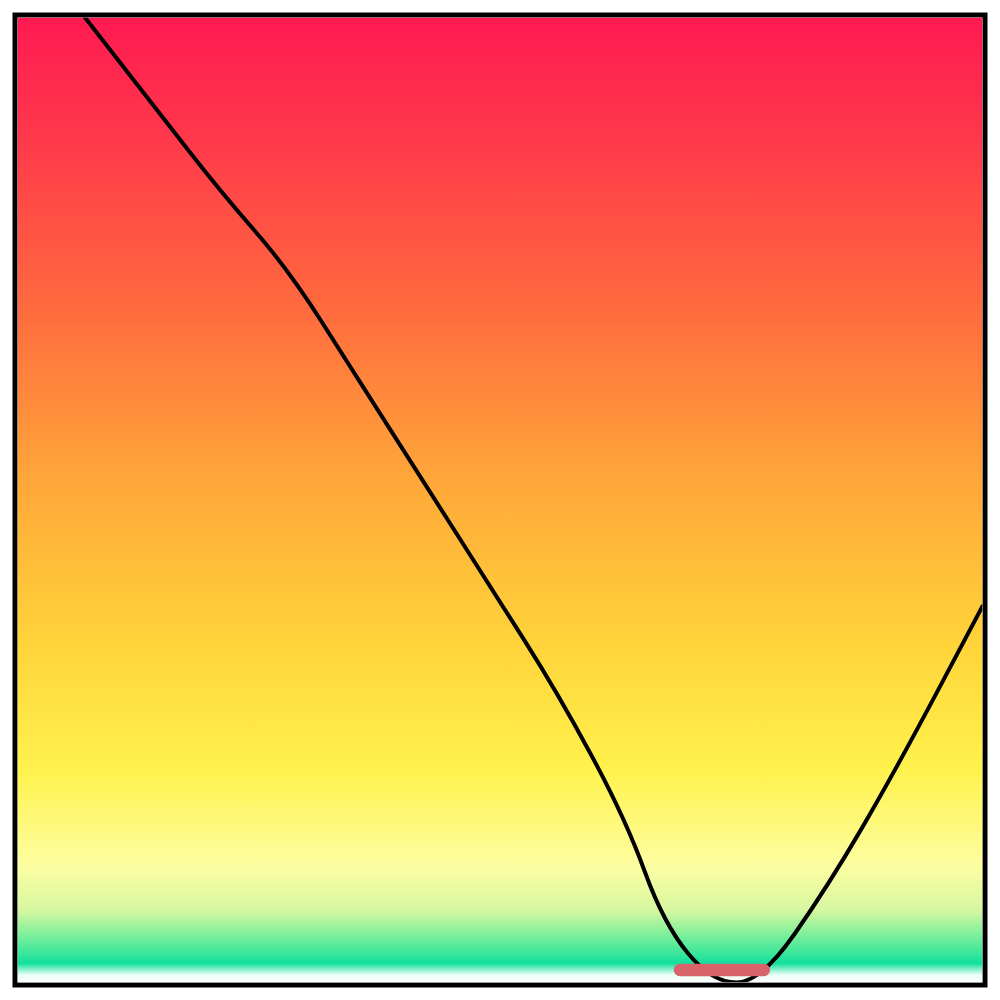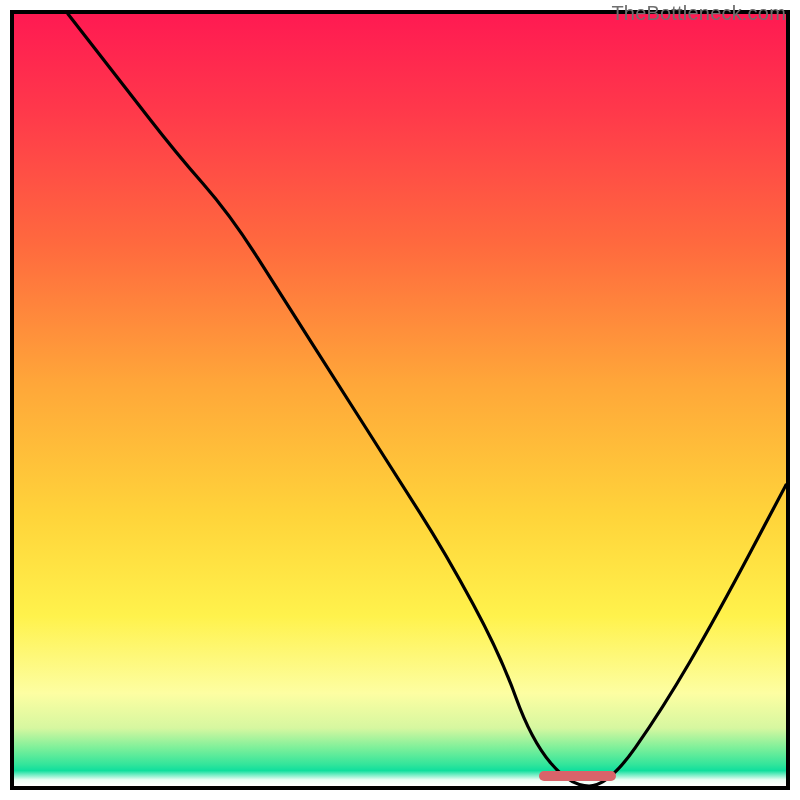--- a/index.html
+++ b/index.html
@@ -77,14 +77,13 @@
   <div class="plot-area">
     <div class="gradient-bg"></div>
 
     <svg class="curve-svg" viewBox="0 0 772 772" preserveAspectRatio="none">
       <path id="curve-path" d="M 54.0 0.0 Q 108.1 69.5 135.1 104.2 Q 162.1 139.0 189.1 169.8 Q 216.2 200.7 243.2 243.2 Q 270.2 285.6 297.2 328.1 Q 324.2 370.6 351.3 413.0 Q 378.3 455.5 405.3 497.9 Q 432.3 540.4 459.3 590.6 Q 486.4 640.8 501.8 683.2 Q 517.2 725.7 536.5 748.8 Q 555.8 772.0 575.1 772.0 Q 594.4 772.0 621.5 733.4 Q 648.5 694.8 675.5 648.5 Q 702.5 602.2 737.3 536.5 T 772.0 470.9" fill="none" stroke="#000" stroke-width="3.2" stroke-linecap="round" stroke-linejoin="round"></path>
     </svg>
 
     <div id="marker" class="marker-pill" style="left: 524.96px; width: 77.2px; bottom: 5.404px;"></div>
   </div>
 
-  <div class="watermark">TheBottleneck.com</div>
 </div>
 
 </body></html>

